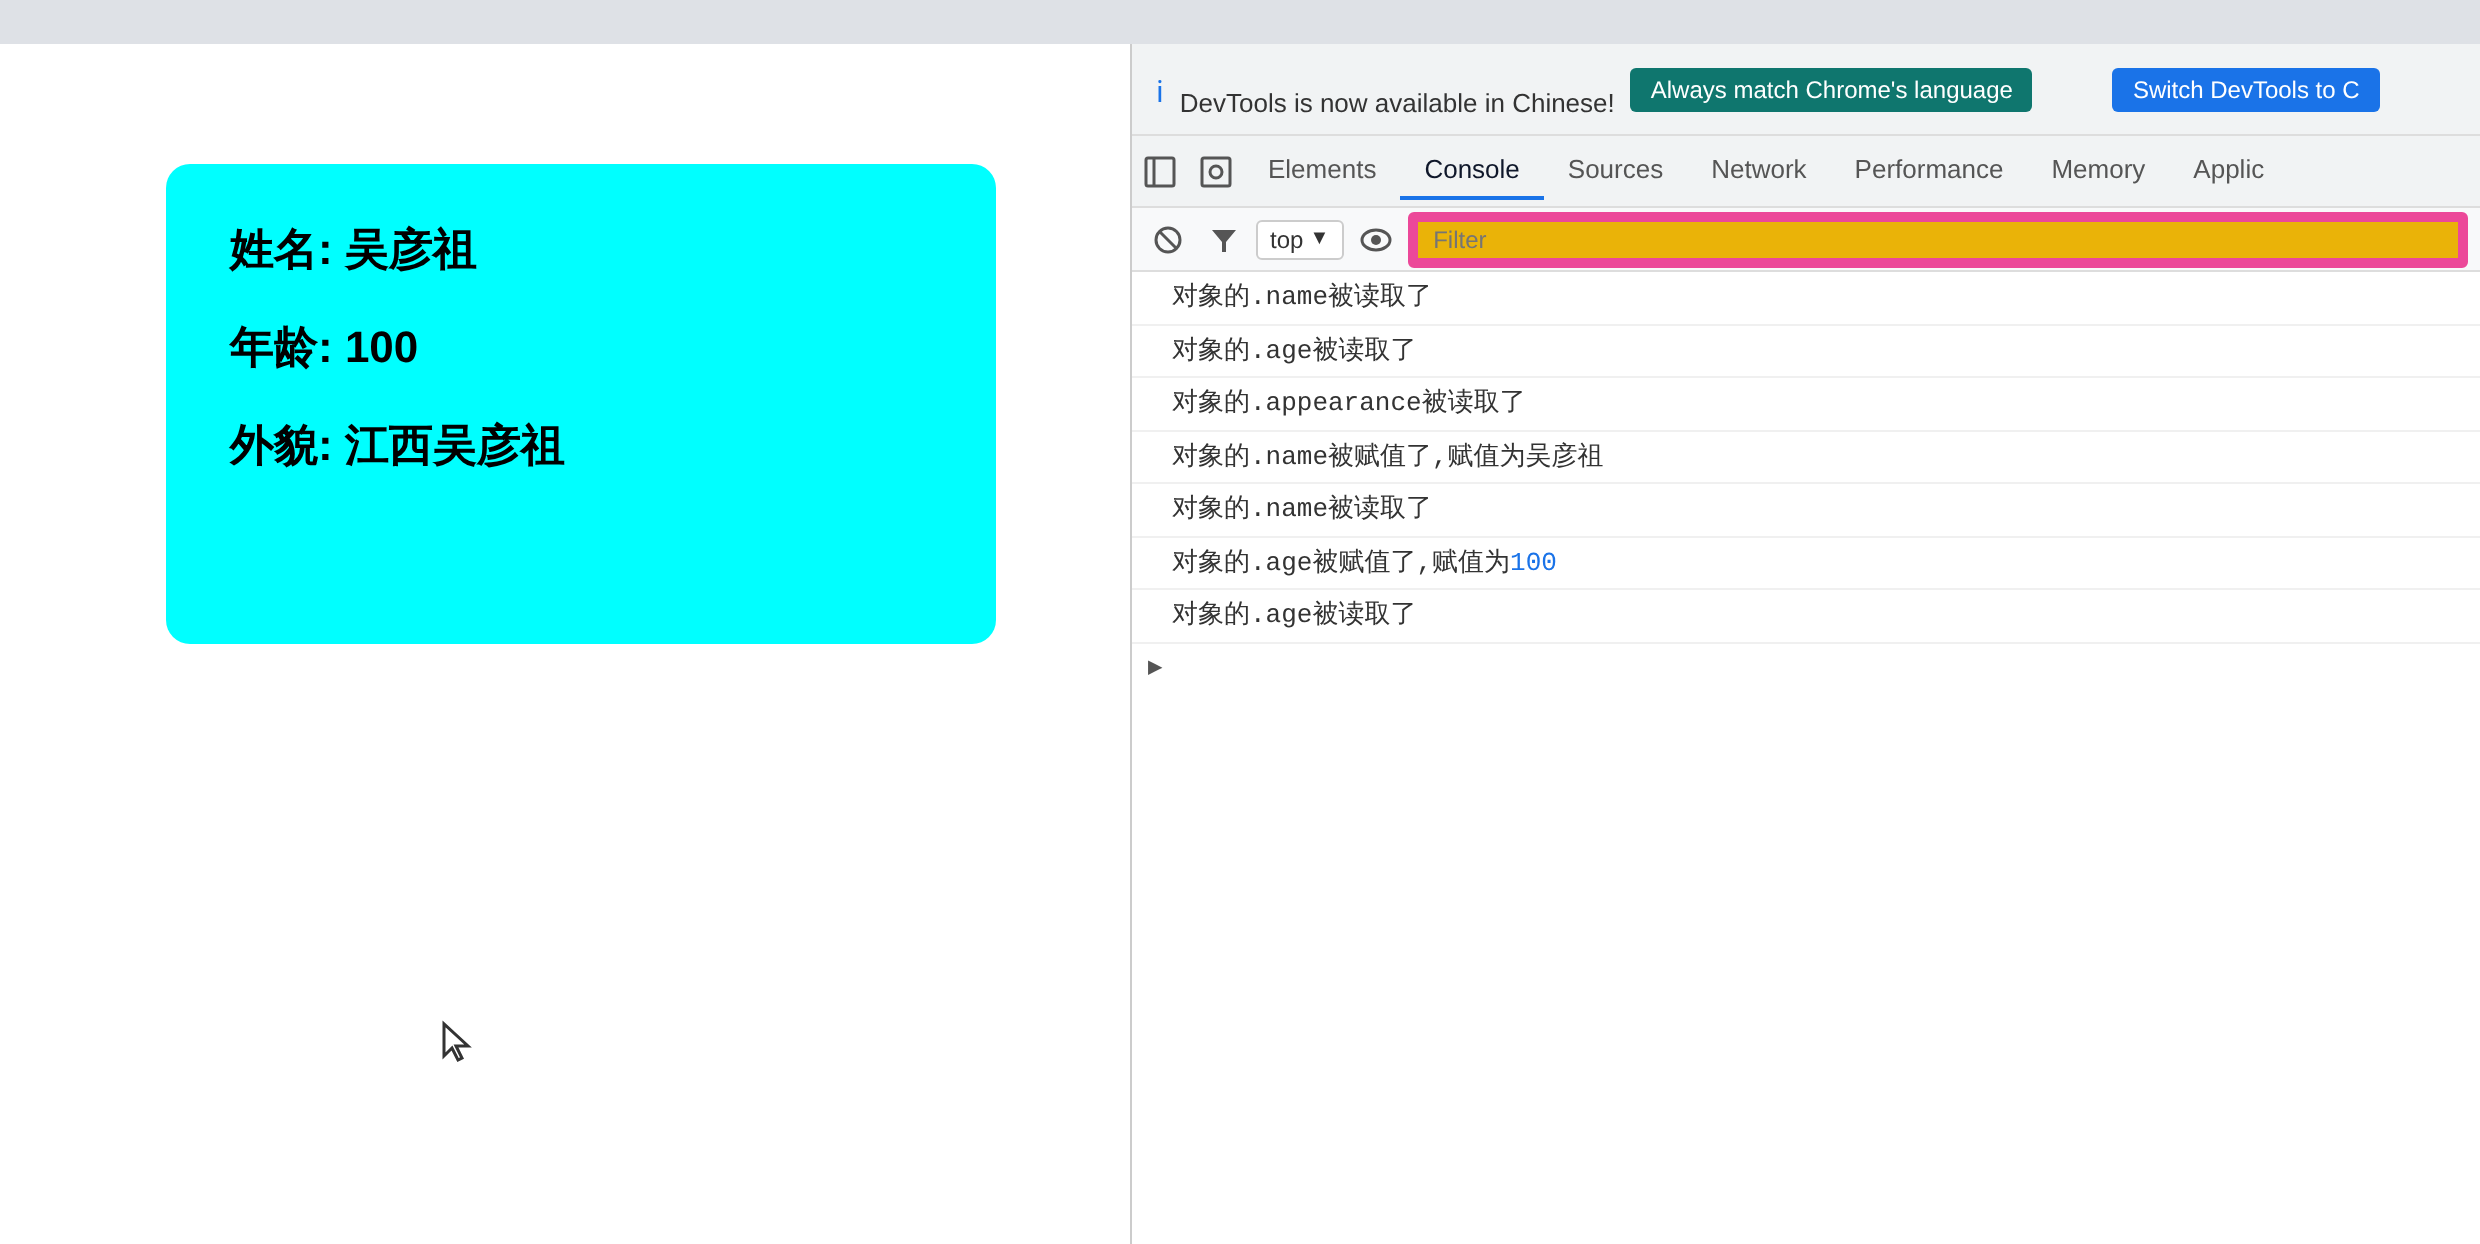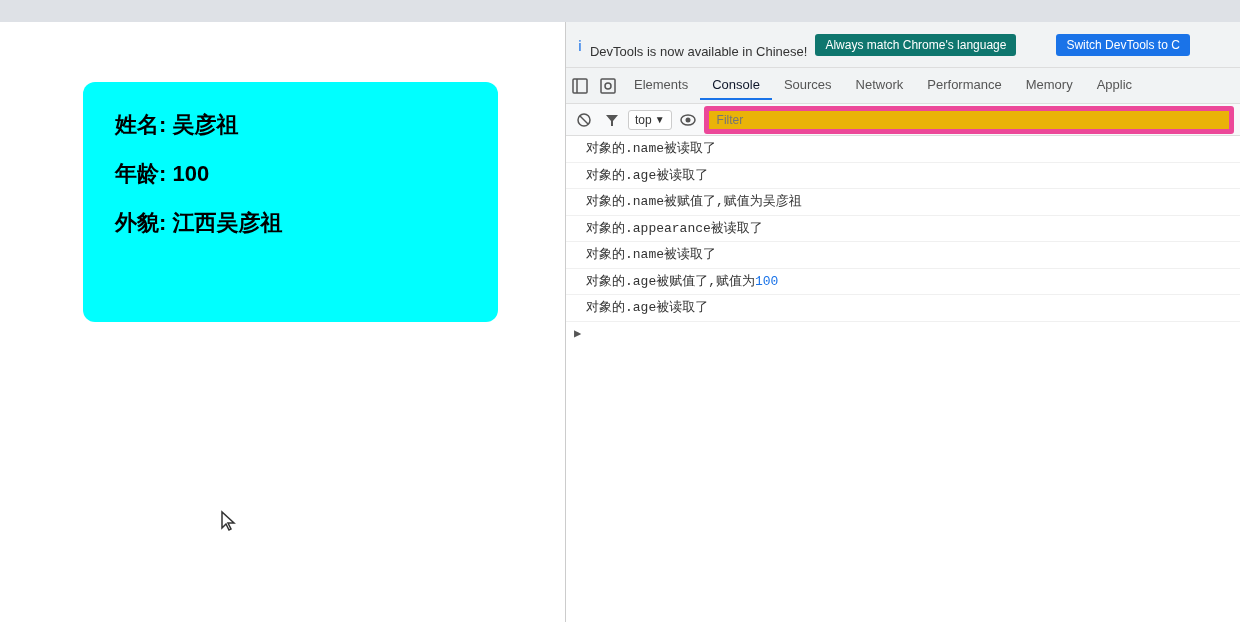--- a/index.html
+++ b/index.html
@@ -327,24 +327,24 @@
     </div>
 
     <div class="console-output">
       <div class="console-line">
         <span>对象的.name被读取了</span>
       </div>
       <div class="console-line">
         <span>对象的.age被读取了</span>
       </div>
       <div class="console-line">
+        <span>对象的.appearance被读取了</span>
+      </div>
+      <div class="console-line">
         <span>对象的.name被赋值了,赋值为吴彦祖</span>
-      </div>
-      <div class="console-line">
-        <span>对象的.appearance被读取了</span>
       </div>
       <div class="console-line">
         <span>对象的.name被读取了</span>
       </div>
       <div class="console-line">
         <span>对象的.age被赋值了,赋值为<span class="age-highlight">100</span></span>
       </div>
       <div class="console-line">
         <span>对象的.age被读取了</span>
       </div>

